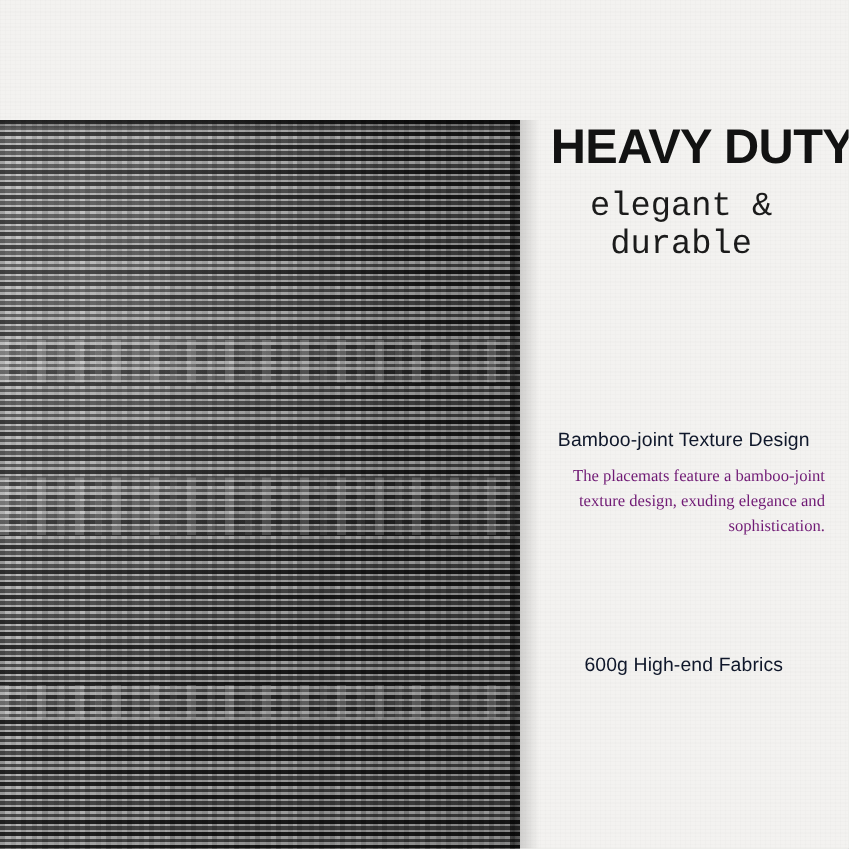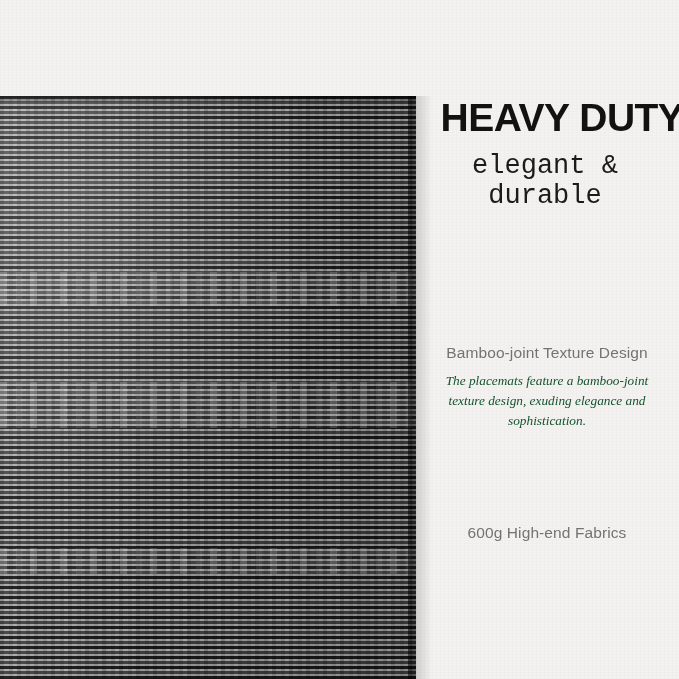--- a/index.html
+++ b/index.html
@@ -170,33 +170,33 @@
     position: absolute;
     left: 4px;
     width: 258px;
     text-align: center;
   }
   .feature.f1 { top: 344px; }
   .feature.f2 { top: 524px; }
   .feature-title {
     font-family: "Liberation Sans", sans-serif;
     font-size: 15.5px;
-    color: #737373;
+    color: #0f172a;
     letter-spacing: 0.1px;
     margin: 0 0 9px 0;
     white-space: nowrap;
   }
   .feature-body {
     font-family: "Liberation Serif", serif;
-    font-style: italic;
     font-size: 13.3px;
     line-height: 1.5;
-    color: #14532d;
+    color: #701a75;
     margin: 0;
     padding: 0 16px;
+    text-align: right;
   }
 </style>
 </head>
 <body>
 
 <div class="canvas">
   <div class="paper-texture"></div>
 
   <div class="mat-photo">
     <div class="mat-weave"></div>

